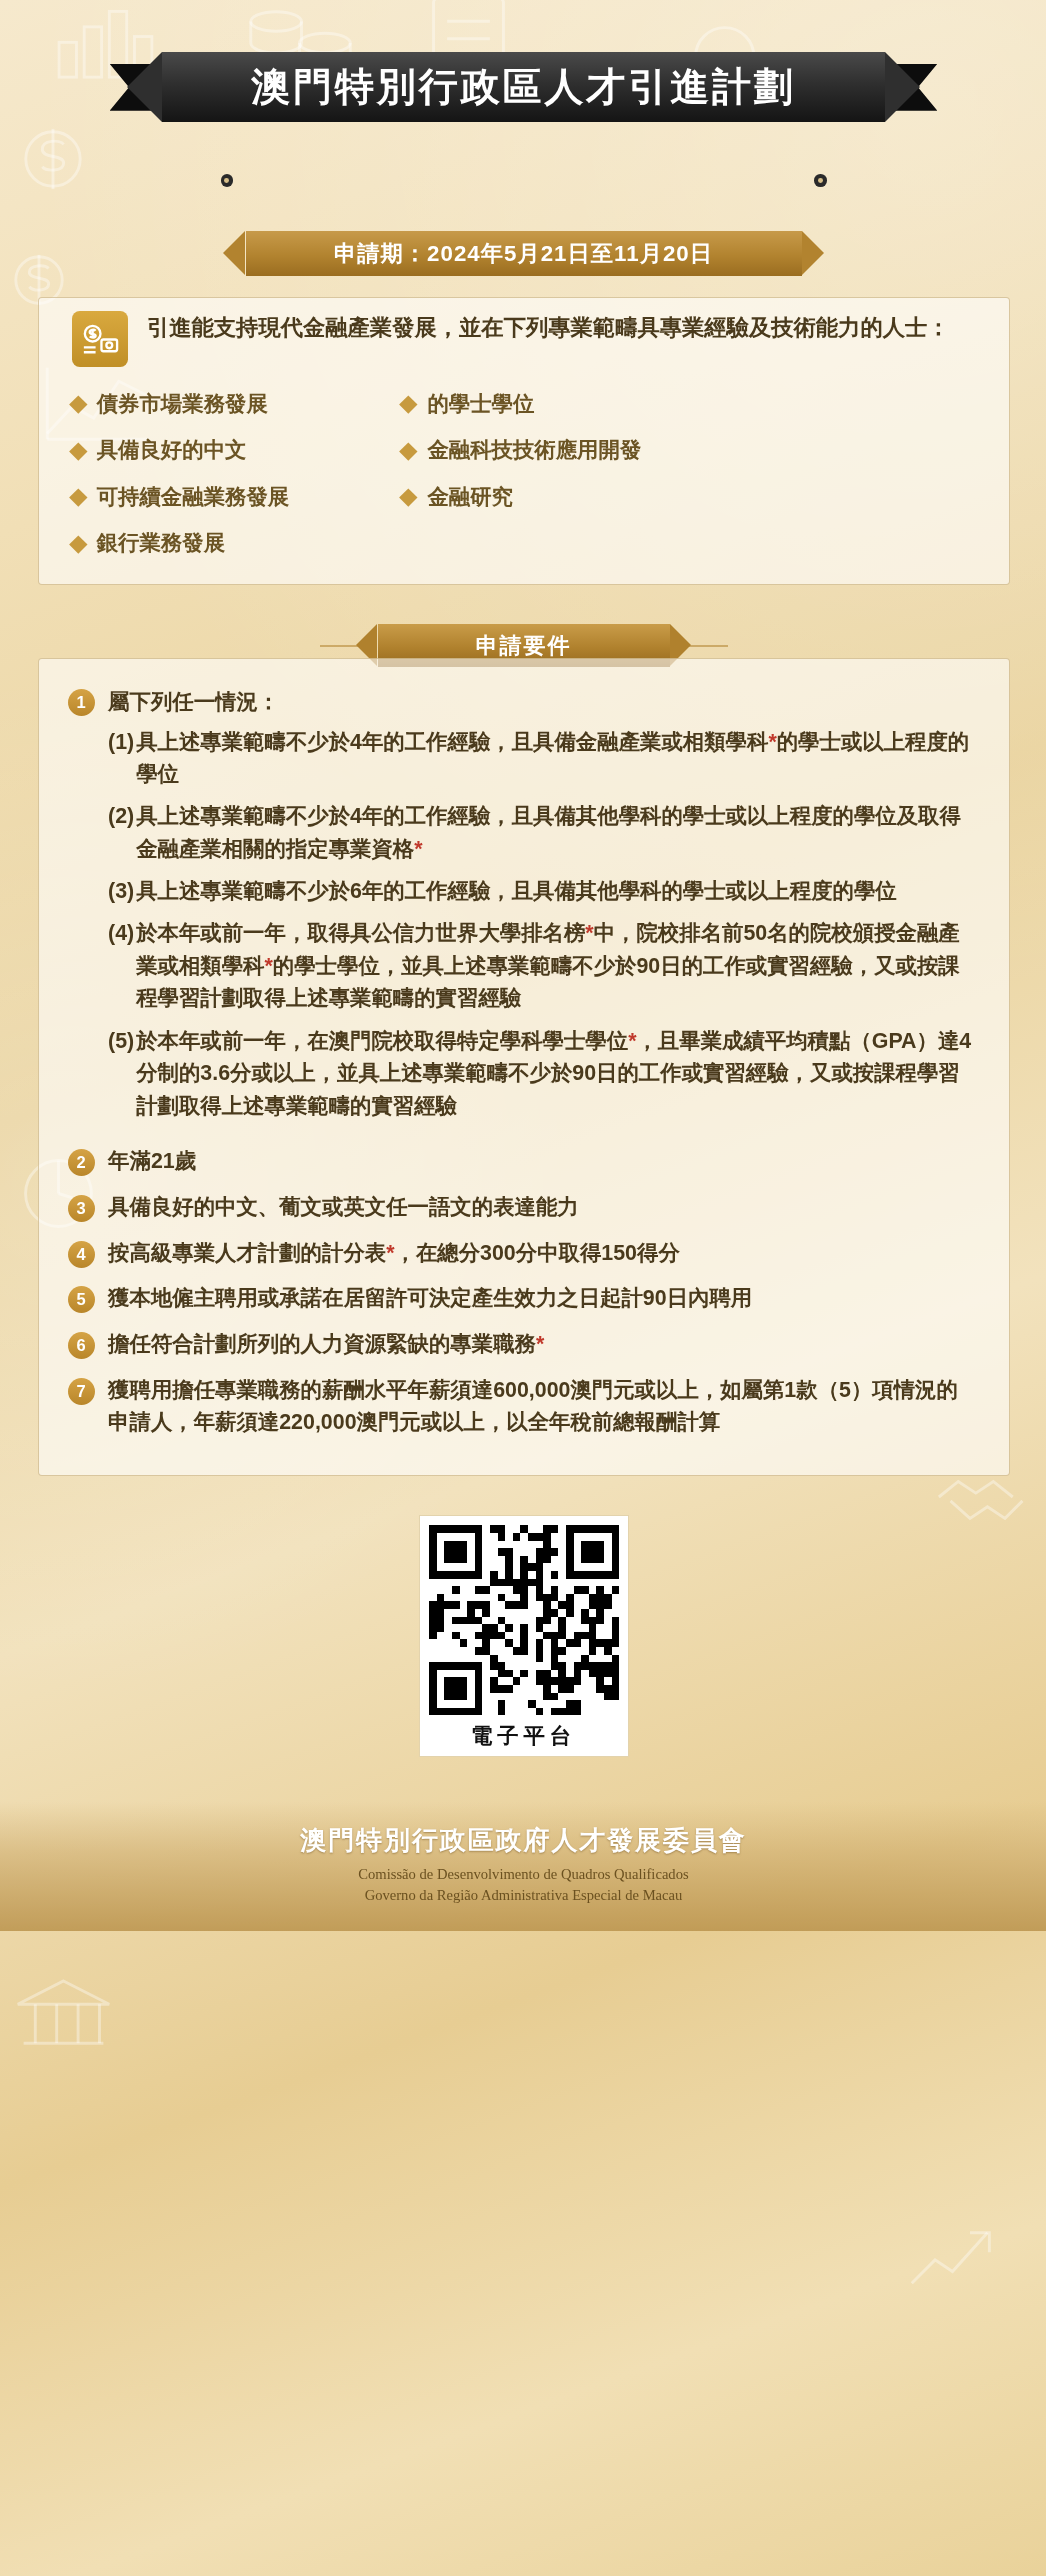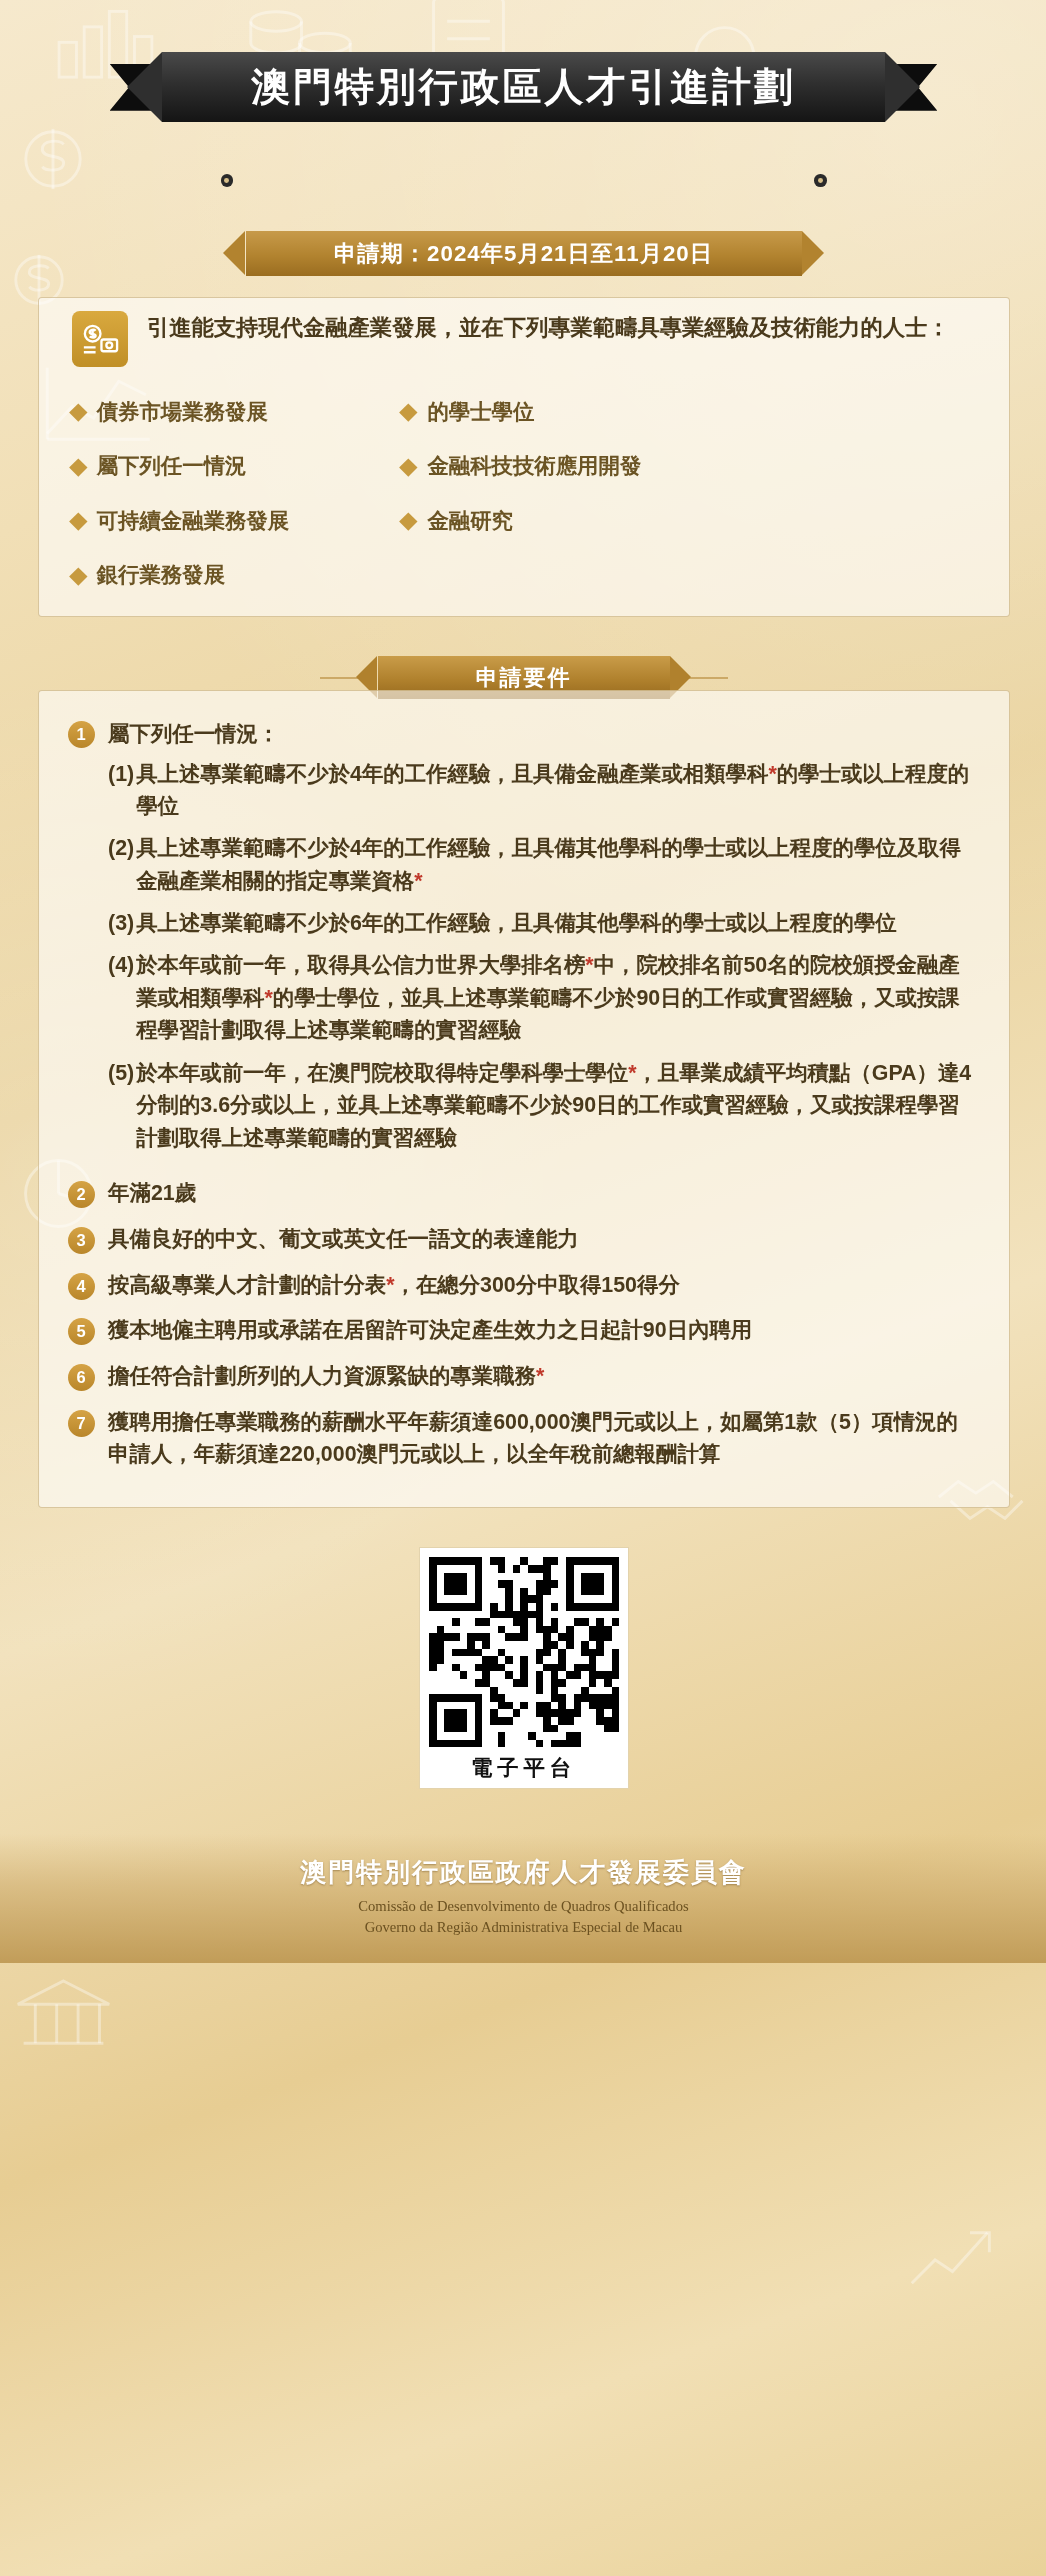--- a/index.html
+++ b/index.html
@@ -178,21 +178,20 @@
     display: grid;
     grid-template-columns: 321px 1fr;
     row-gap: 17.5px;
     column-gap: 9.7px;
   }
   .field {
     display: flex; align-items: baseline; gap: 12.6px;
     font-size: 21.4px;
     color: #6b5424;
     font-weight: bold;
-    margin-top: 8px;
   }
   .diamond {
     flex: 0 0 auto;
     width: 12.6px; height: 12.6px;
     background: #c79a3e;
     transform: rotate(45deg);
     margin-bottom: 1.9px;
   }
 
   
@@ -430,21 +429,21 @@
       <div class="field">
         <span class="diamond"></span>
         <span>債券市場業務發展</span>
       </div>
       <div class="field">
         <span class="diamond"></span>
         <span>的學士學位</span>
       </div>
       <div class="field">
         <span class="diamond"></span>
-        <span>屬下列任一情況</span>
+        <span>具備良好的中文</span>
       </div>
       <div class="field">
         <span class="diamond"></span>
         <span>金融科技技術應用開發</span>
       </div>
       <div class="field">
         <span class="diamond"></span>
         <span>可持續金融業務發展</span>
       </div>
       <div class="field">

